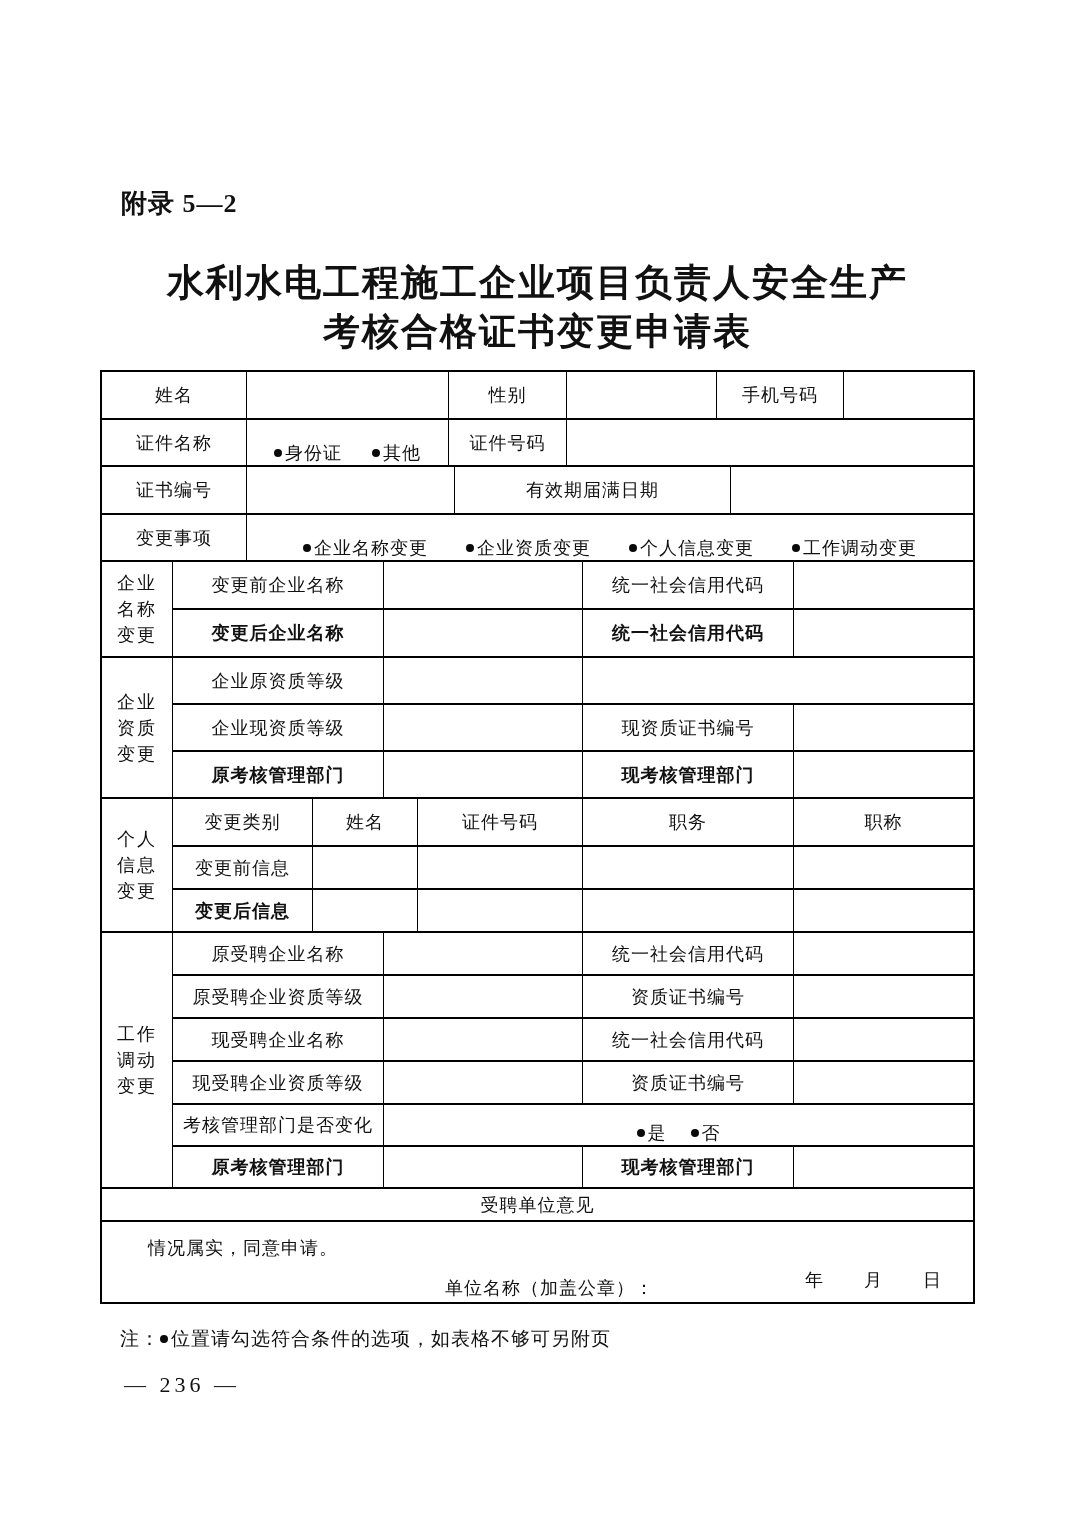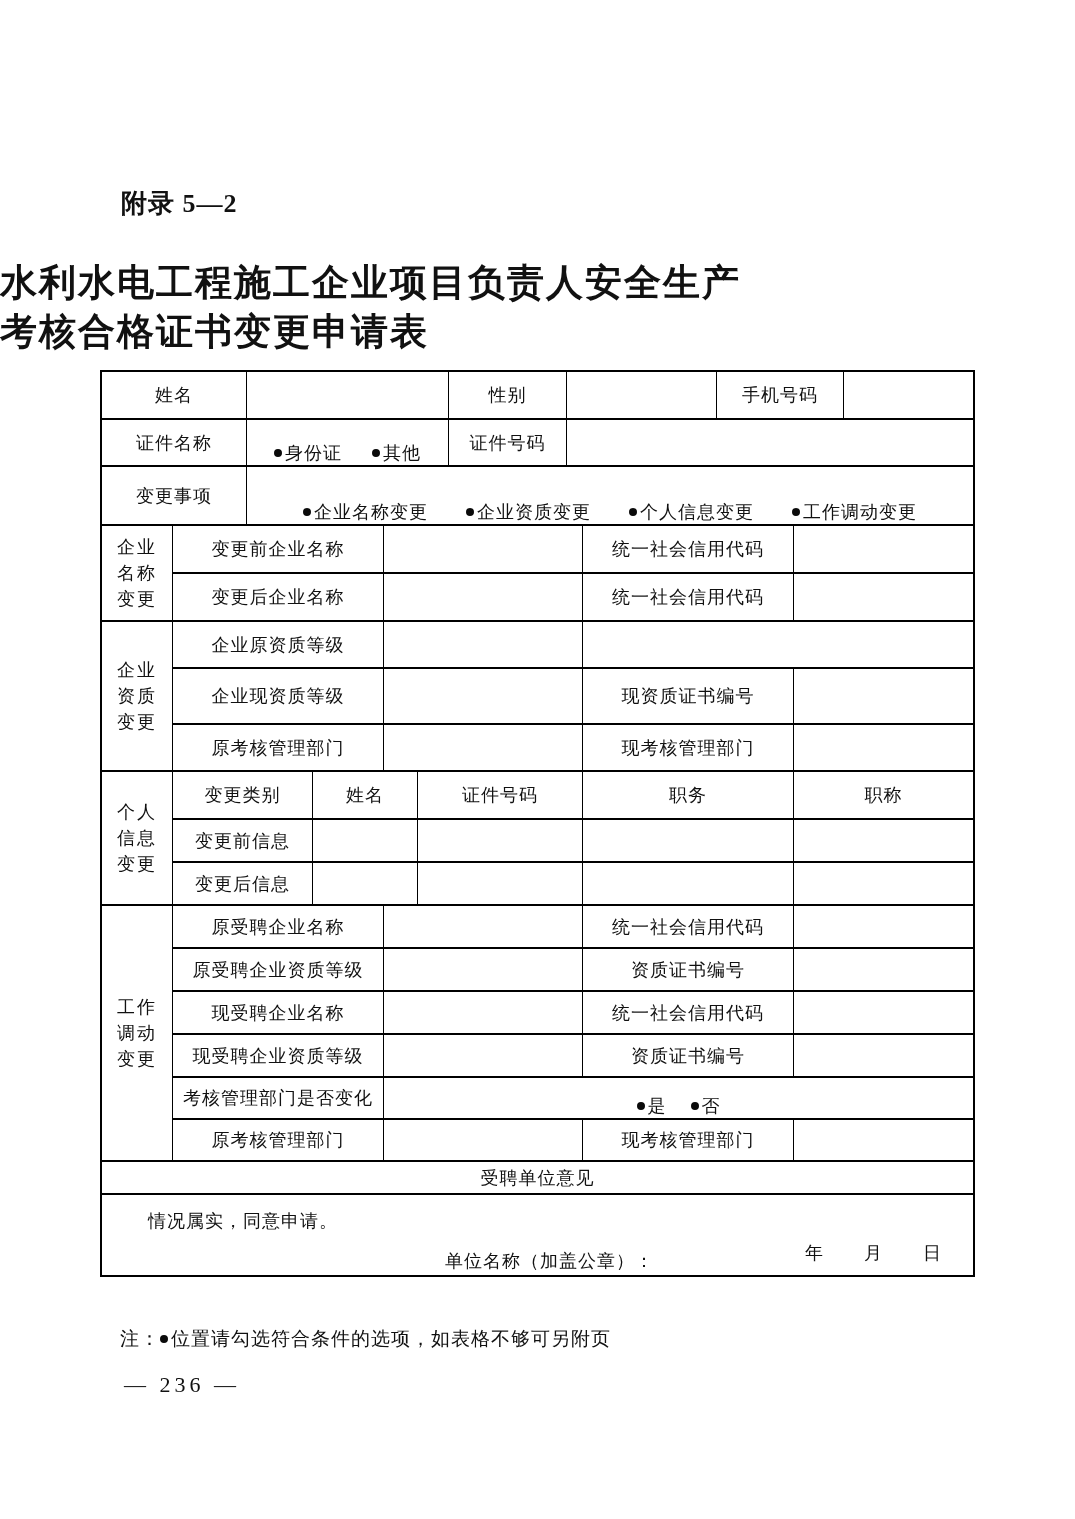--- a/index.html
+++ b/index.html
@@ -9,39 +9,40 @@
     font-family:"Liberation Serif","DejaVu Serif",serif;
     color:#111;
   }
   .appendix {
     position:absolute; left:121px; top:186px;
     font-family:Liberation Serif, serif;
     font-weight:bold; font-size:26px; letter-spacing:1px;
   }
   .title {
     position:absolute; top:258px; left:0; width:100%;
+    text-align:center;
     font-family:"Liberation Sans","DejaVu Sans",sans-serif;
     font-weight:900; font-size:37px; line-height:49px; letter-spacing:2px;
   }
   .tbl {
     position:absolute; left:100px; top:370px; width:875px;
     border:2px solid #000; background:#fff;
   }
   .tr { display:flex; align-items:stretch; border-bottom:2px solid #000; }
   .tr.last { border-bottom:none; }
   .td {
     display:flex; align-items:center; justify-content:center;
     border-right:1px solid #000; font-size:18px; letter-spacing:1px;
     text-align:center;
   }
   .td.noR { border-right:none; }
   .grow { flex:1 1 auto; }
   .subcol { display:flex; flex-direction:column; flex:1 1 auto; }
   .sub { display:flex; align-items:stretch; border-bottom:2px solid #000; }
-  .sub.slast { border-bottom:none; }
+  .sub.slast { border-bottom:none;font-weight:bold; }
   .vtext {
     display:inline-block; width:40px; word-break:break-all;
     line-height:26px; font-size:18px; letter-spacing:2px; text-align:center;
   }
   .ring {
     display:inline-block; width:6px; height:6px;
     border:4.5px solid #0a0a0a; border-radius:50%;
     background:#fff; margin-right:3px; flex:0 0 auto;
   }
   .opt { display:inline-flex; align-items:center; white-space:nowrap; }
@@ -89,22 +90,28 @@
         </span>
       <span class="opt">
           <span class="ring"></span>
           <span>其他</span>
         </span>
     </div>
     <div class="td" style="width:118px">证件号码</div>
     <div class="td grow noR"></div>
   </div>
 
-
-  <div class="tr" style="height:59px">
+  <div class="tr" style="height:48px">
+    <div class="td" style="width:145px">证书编号</div>
+    <div class="td" style="width:208px"></div>
+    <div class="td" style="width:276px">有效期届满日期</div>
+    <div class="td grow noR"></div>
+  </div>
+
+  <div class="tr" style="height:47px">
     <div class="td" style="width:145px">变更事项</div>
     <div class="td grow noR optrow" style="gap:38px">
       <span class="opt">
           <span class="ring"></span>
           <span>企业名称变更</span>
         </span>
       <span class="opt">
           <span class="ring"></span>
           <span>企业资质变更</span>
         </span>
@@ -142,21 +149,21 @@
   <div class="tr">
     <div class="td" style="width:71px">
       <span class="vtext">企业资质变更</span>
     </div>
     <div class="subcol">
       <div class="sub" style="height:47px">
         <div class="td" style="width:211px">企业原资质等级</div>
         <div class="td" style="width:199px"></div>
         <div class="td grow noR"></div>
       </div>
-      <div class="sub" style="height:56px">
+      <div class="sub" style="height:47px">
         <div class="td" style="width:211px">企业现资质等级</div>
         <div class="td" style="width:199px"></div>
         <div class="td" style="width:211px">现资质证书编号</div>
         <div class="td grow noR"></div>
       </div>
       <div class="sub slast" style="height:45px">
         <div class="td" style="width:211px">原考核管理部门</div>
         <div class="td" style="width:199px"></div>
         <div class="td" style="width:211px">现考核管理部门</div>
         <div class="td grow noR"></div>

